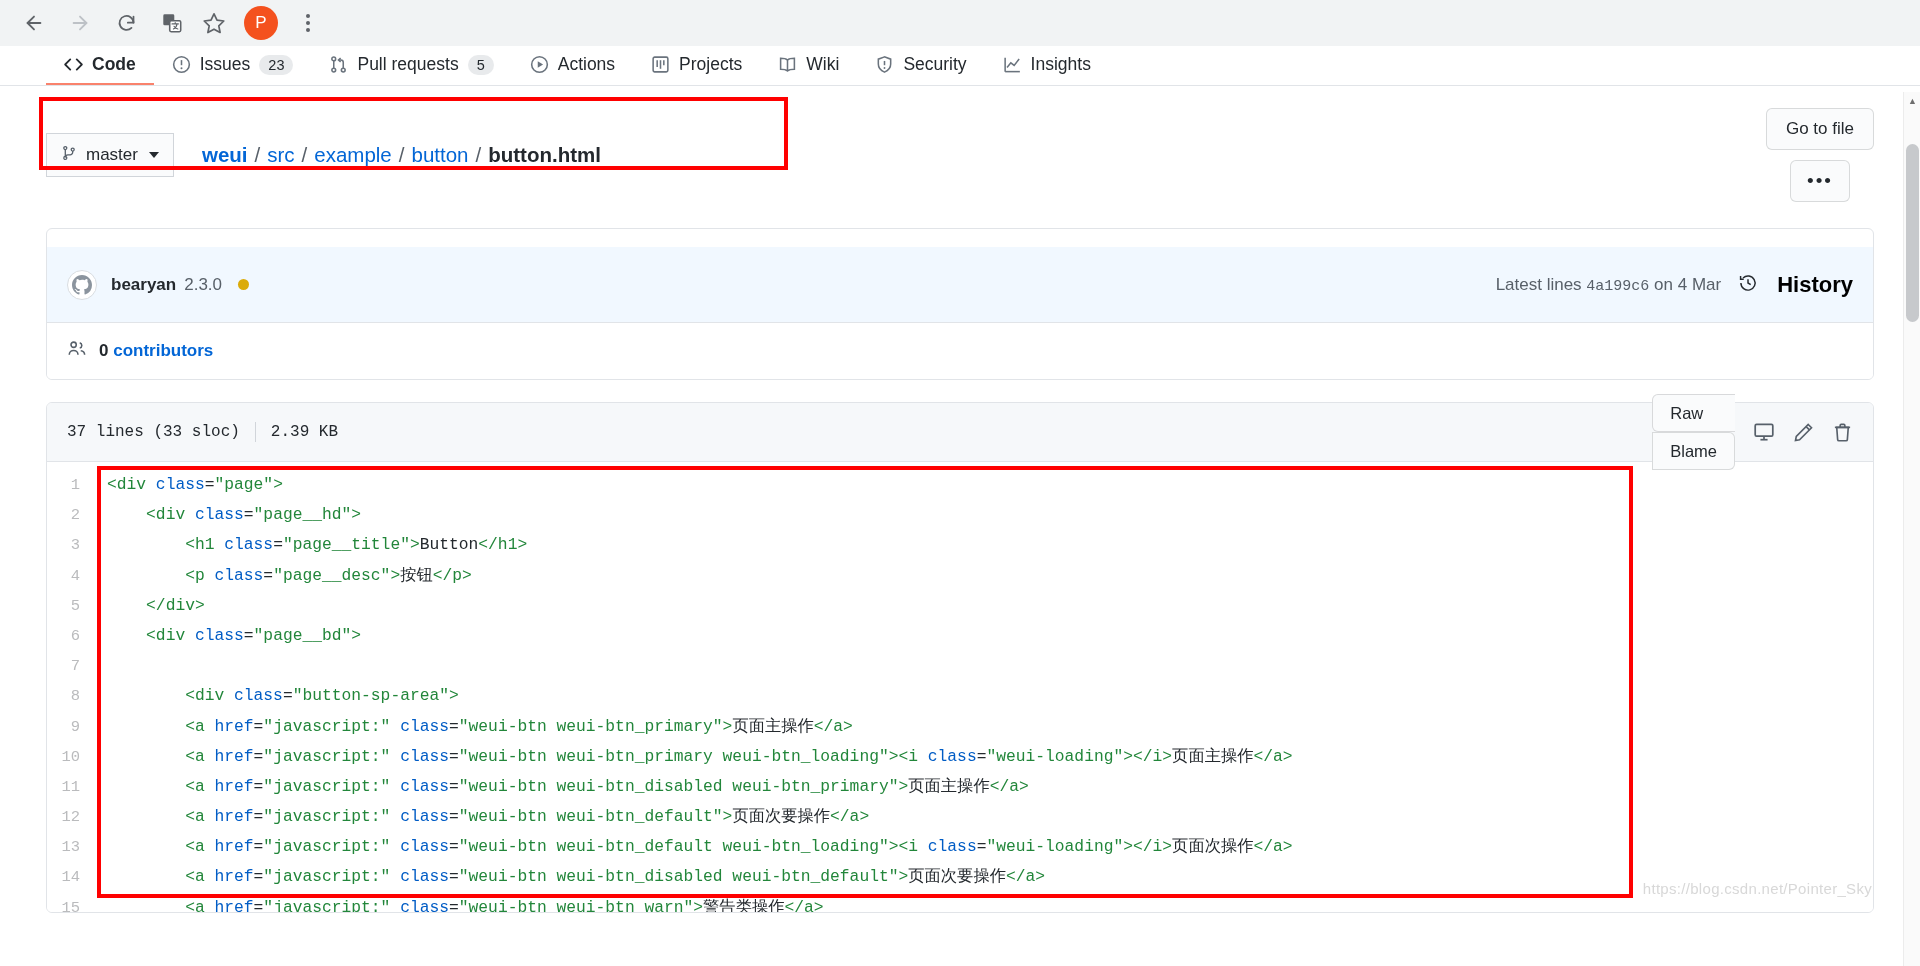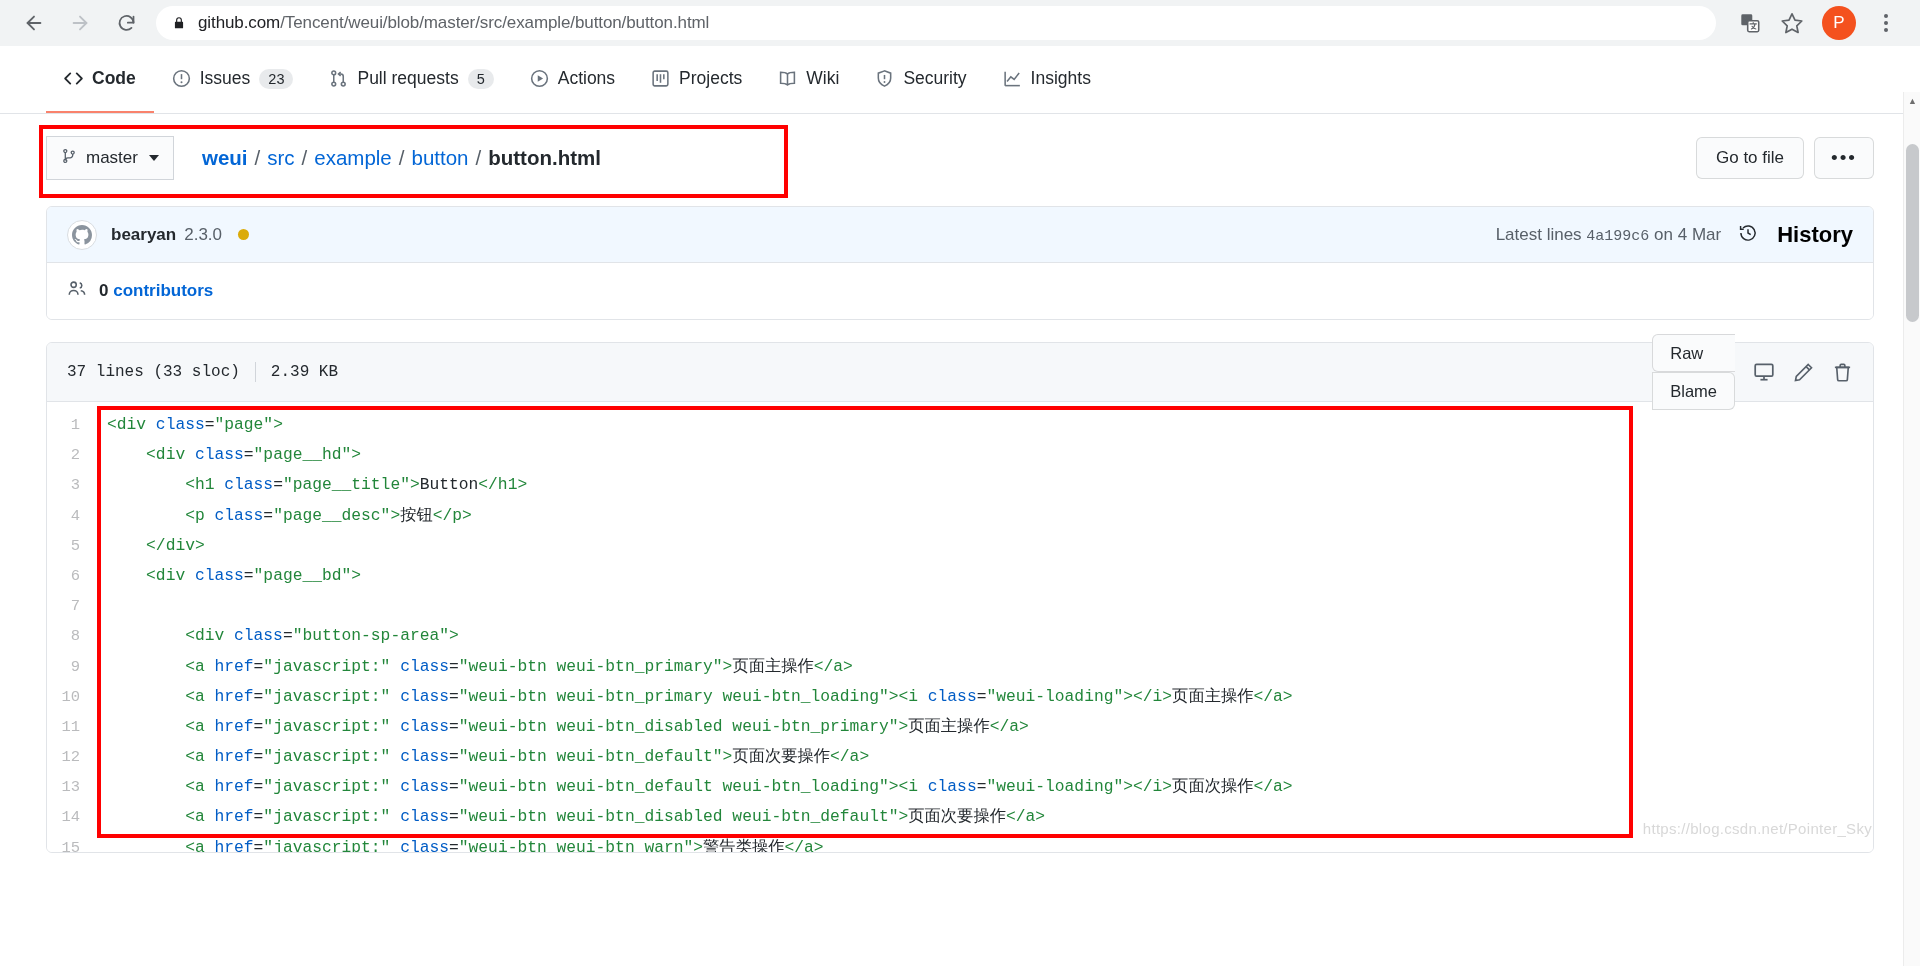--- a/index.html
+++ b/index.html
@@ -59,21 +59,21 @@
     width: 34px; height: 34px; border-radius: 50%;
     background: #f4511e; color: #fff;
     display: flex; align-items: center; justify-content: center;
     font-size: 17px; margin: 0 8px;
   }
   .kebab { display: flex; flex-direction: column; gap: 3px; align-items: center; }
   .kebab i { width: 4px; height: 4px; border-radius: 50%; background: #5f6368; display: block; }
 
   
   .gh-nav {
-    height: 68px;
+    height: 40px;
     background: #ffffff;
     border-bottom: 1px solid #e1e4e8;
     display: flex;
     align-items: stretch;
     padding: 0 46px;
     gap: 0;
   }
   .gh-tab {
     display: flex; align-items: center; gap: 9px;
     padding: 0 18px;
@@ -138,21 +138,21 @@
     font-size: 20.5px;
     color: #0366d6;
     display: flex; align-items: baseline; gap: 0;
     white-space: nowrap;
   }
   .crumbs .seg { color: #0366d6; }
   .crumbs .seg.root { font-weight: bold; }
   .crumbs .sep { color: #586069; padding: 0 7px; }
   .crumbs .final { color: #24292e; font-weight: bold; }
 
-  .crumb-actions { margin-left: auto; display: flex; align-items: center; gap: 10px; }
+  .crumb-actions { margin-left: auto; display: flex; align-items: center; gap: 10px; flex-direction: column; }
   .btn-light {
     height: 42px;
     border: 1px solid rgba(27,31,35,0.15);
     border-radius: 6px;
     background: #fafbfc;
     font-size: 17px; color: #24292e;
     display: flex; align-items: center; justify-content: center;
     padding: 0 19px;
   }
   .btn-dots { padding: 0 16px; letter-spacing: 2px; color: #24292e; font-size: 19px; }
@@ -160,23 +160,24 @@
   
   .filebox {
     margin-top: 26px;
     border: 1px solid #e1e4e8;
     border-radius: 6px;
     overflow: hidden;
   }
   .commit-row {
     background: #f1f8ff;
     border-bottom: 1px solid #e1e4e8;
-    height: 56px;
+    height: 76px;
     display: flex; align-items: center;
     padding: 0 20px;
+    margin-top: 18px;
   }
   .octo {
     width: 30px; height: 30px; border-radius: 50%;
     border: 1px solid #d9dde1;
     background: #fff;
     display: flex; align-items: center; justify-content: center;
     color: #8b949e;
     margin-right: 14px;
   }
   .author { font-size: 17px; font-weight: bold; color: #24292e; }
@@ -314,28 +315,20 @@
         <polyline points="12 5 19 12 12 19"></polyline>
     </svg>
   </div>
   <div class="nav-btn">
     <svg width="21" height="21" viewBox="0 0 24 24" fill="none" stroke="currentColor" stroke-width="2" stroke-linecap="round" stroke-linejoin="round">
       <path d="M20 11a8 8 0 1 0-2.3 6"></path>
         <polyline points="20 4 20 11 13.5 11"></polyline>
     </svg>
   </div>
 
-  <div class="omnibox">
-    <span class="lock-icon">
-      <svg width="14" height="16" viewBox="0 0 24 24" fill="#202124">
-        <path d="M12 2a5 5 0 0 0-5 5v3H6a1 1 0 0 0-1 1v9a1 1 0 0 0 1 1h12a1 1 0 0 0 1-1v-9a1 1 0 0 0-1-1h-1V7a5 5 0 0 0-5-5zm0 2a3 3 0 0 1 3 3v3H9V7a3 3 0 0 1 3-3z"></path>
-      </svg>
-    </span>
-    <span class="url-text"><span class="host">github.com</span><span>/Tencent/weui/blob/master/src/example/button/button.html</span></span>
-  </div>
 
   <div class="chrome-right">
     <div class="icon-btn">
       <svg width="22" height="22" viewBox="0 0 24 24" fill="none" stroke="currentColor" stroke-width="1.7">
         <rect x="2.5" y="2.5" width="12" height="12" rx="1.5" fill="#5f6368" stroke="none"></rect>
         <text x="5" y="12" font-size="9" fill="#fff" font-family="Liberation Sans, sans-serif">G</text>
         <rect x="9.5" y="9.5" width="12" height="12" rx="1.5" fill="#fff" stroke="#5f6368"></rect>
         <path d="M12 13h7M15.5 11.5v1.5M17.5 13c-.4 3-2 4.8-4 5.6M14.2 15.6c.9 1.6 2.3 2.6 4.2 3" stroke="#5f6368" stroke-width="1.2" stroke-linecap="round"></path>
       </svg>
     </div>

